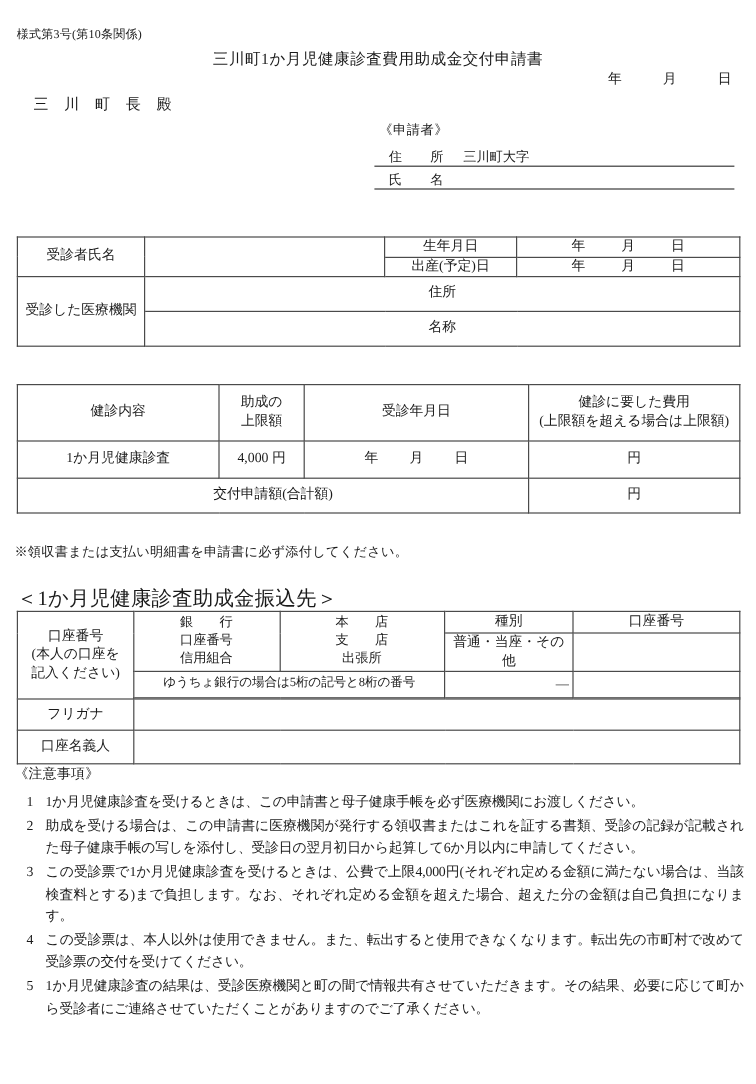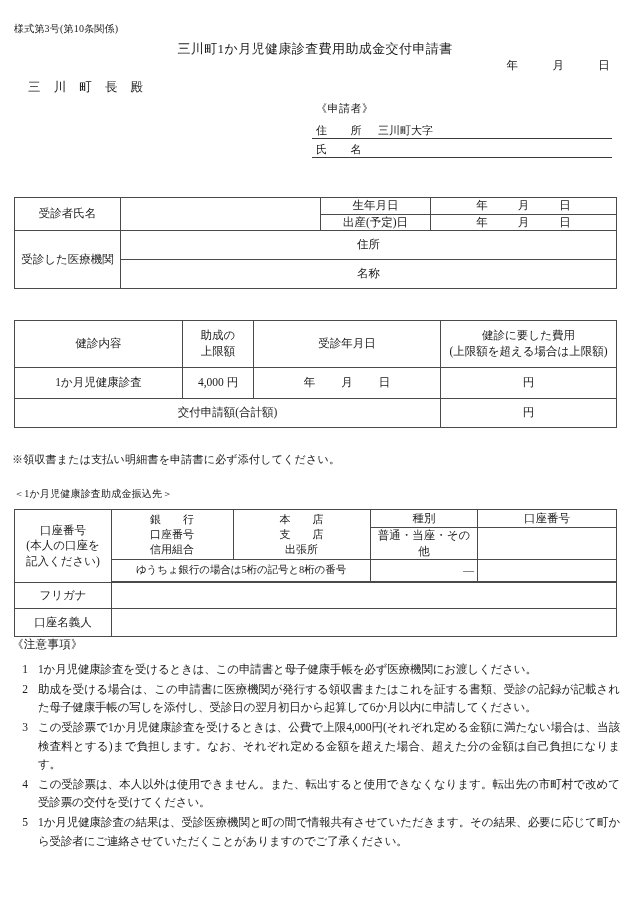--- a/index.html
+++ b/index.html
@@ -78,20 +78,21 @@
     align-items: flex-end;
     border-bottom: 1px solid #3a3a3a;
     height: 19px;
     padding-left: 4px;
     box-sizing: border-box;
   }
   .app-label {
     width: 58px;
     flex: 0 0 58px;
     letter-spacing: .5px;
+    margin-left: 8px;
   }
   .app-value {
     flex: 1;
     padding-left: 4px;
   }
 
   
   table.grid {
     border-collapse: collapse;
     table-layout: fixed;
@@ -133,21 +134,21 @@
     left: 12px;
     top: 452px;
     font-size: 11px;
     letter-spacing: .2px;
   }
 
   .bank-heading {
     position: absolute;
     left: 14px;
     top: 487px;
-    font-size: 10px;
+    font-size: 17px;
     letter-spacing: .2px;
   }
 
   
   .table-bank {
     position: absolute;
     left: 14px;
     top: 509px;
     width: 602px;
   }

